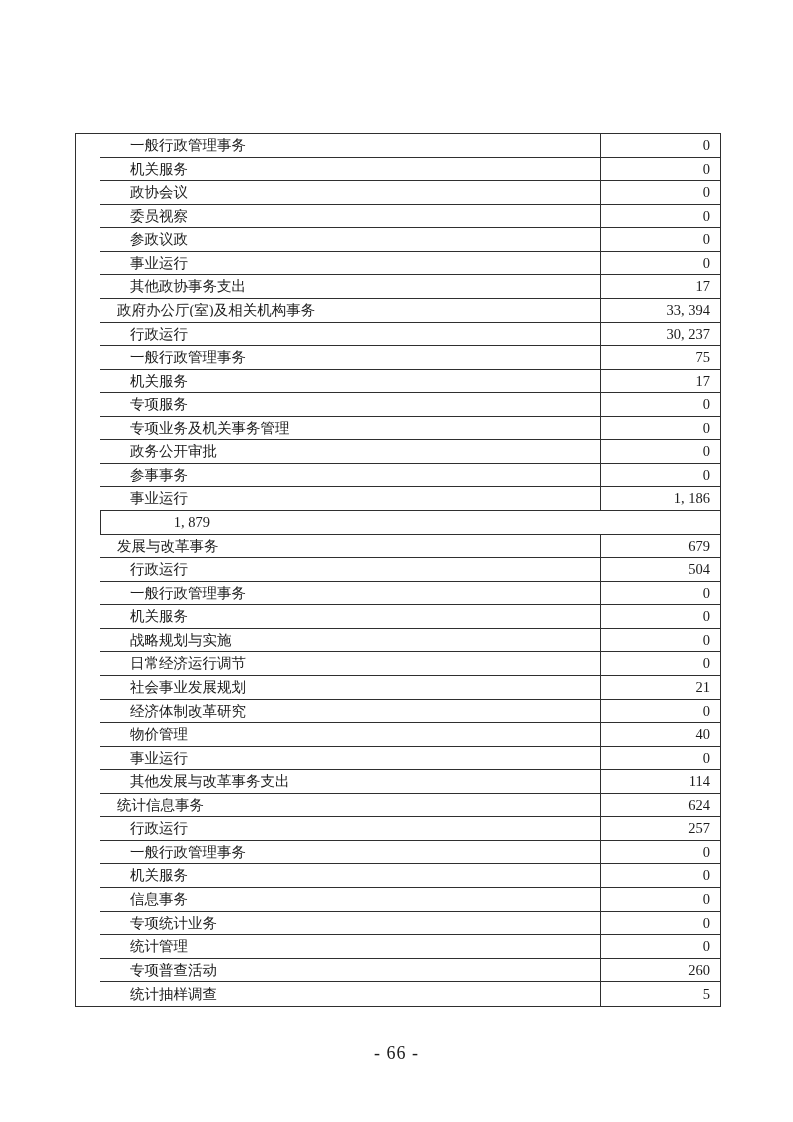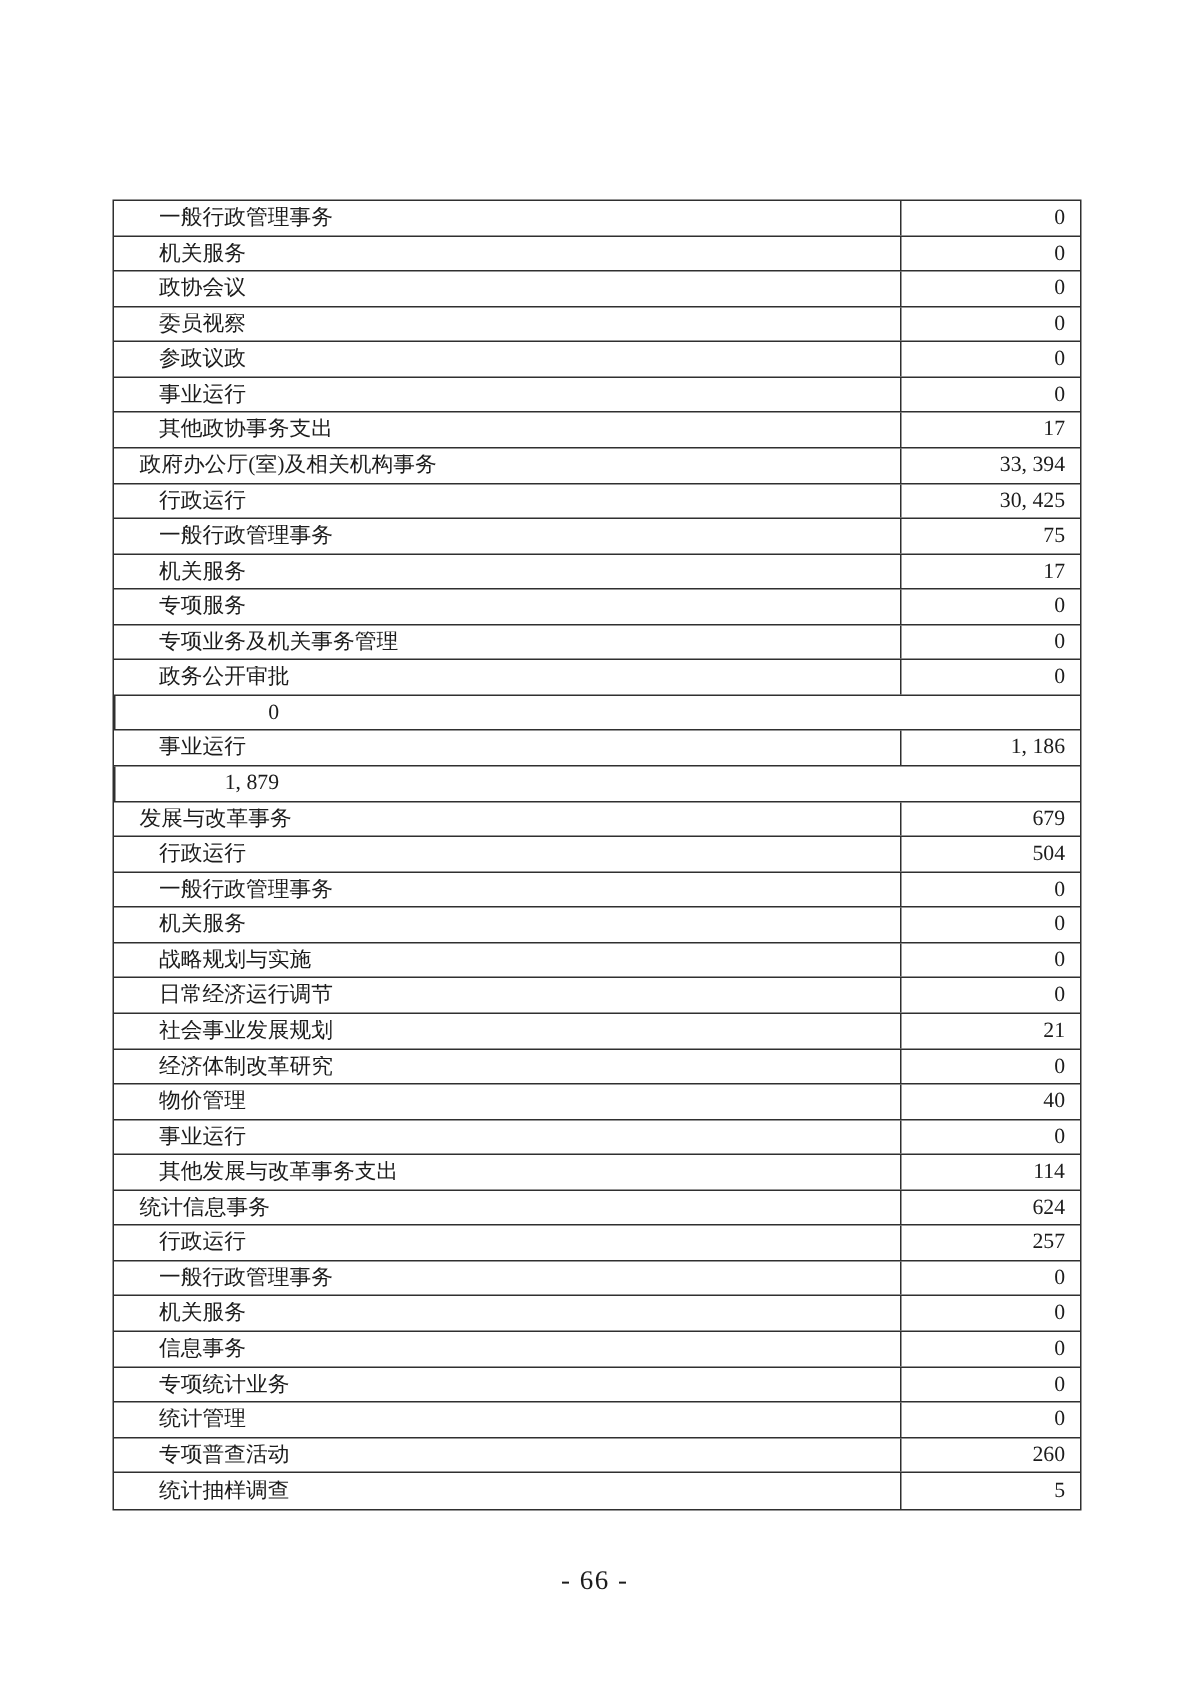--- a/index.html
+++ b/index.html
@@ -21,20 +21,21 @@
     background: #ffffff;
   }
   .budget-table {
     position: absolute;
     left: 75px;
     top: 133px;
     width: 646px;
     border: 1px solid #2f2f2f;
     box-sizing: border-box;
     background: #ffffff;
+    padding-left: 24px;
   }
   .trow {
     display: flex;
     align-items: center;
     height: 23.57px;
     box-sizing: border-box;
     border-bottom: 1px solid #2f2f2f;
     font-size: 14.5px;
     line-height: 1;
   }
@@ -111,21 +112,21 @@
       <div class="trow lvl2">
         <div class="tlabel">其他政协事务支出</div>
         <div class="tvalue">17</div>
       </div>
       <div class="trow lvl1 bold">
         <div class="tlabel">政府办公厅(室)及相关机构事务</div>
         <div class="tvalue">33, 394</div>
       </div>
       <div class="trow lvl2">
         <div class="tlabel">行政运行</div>
-        <div class="tvalue">30, 425</div>
+        <div class="tvalue">30, 237</div>
       </div>
       <div class="trow lvl2">
         <div class="tlabel">一般行政管理事务</div>
         <div class="tvalue">75</div>
       </div>
       <div class="trow lvl2">
         <div class="tlabel">机关服务</div>
         <div class="tvalue">17</div>
       </div>
       <div class="trow lvl2">
@@ -134,20 +135,21 @@
       </div>
       <div class="trow lvl2">
         <div class="tlabel">专项业务及机关事务管理</div>
         <div class="tvalue">0</div>
       </div>
       <div class="trow lvl2">
         <div class="tlabel">政务公开审批</div>
         <div class="tvalue">0</div>
       </div>
       <div class="trow lvl2">
+        <div class="tlabel">参事事务</div>
         <div class="tvalue">0</div>
       </div>
       <div class="trow lvl2">
         <div class="tlabel">事业运行</div>
         <div class="tvalue">1, 186</div>
       </div>
       <div class="trow lvl2">
         <div class="tvalue">1, 879</div>
       </div>
       <div class="trow lvl1 bold">

